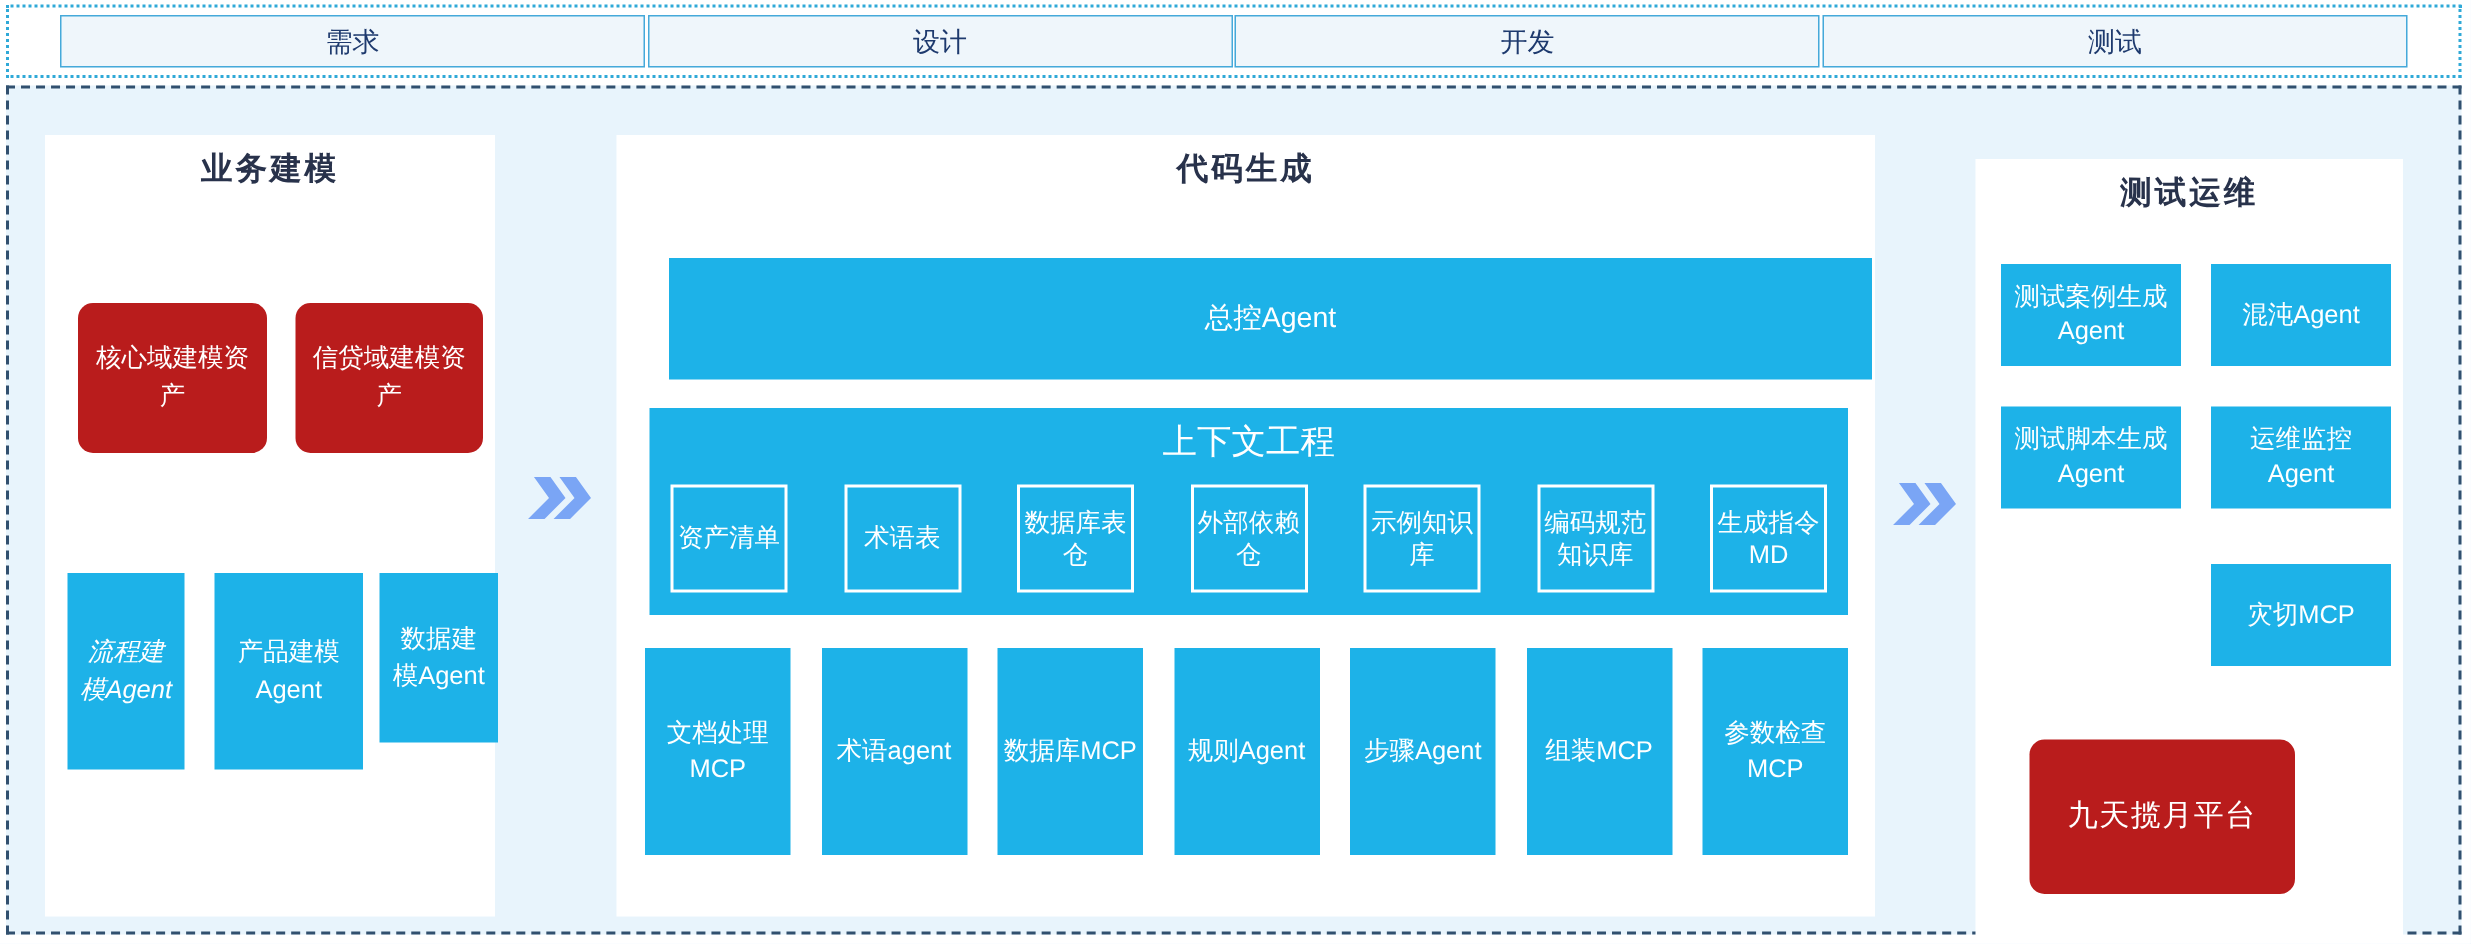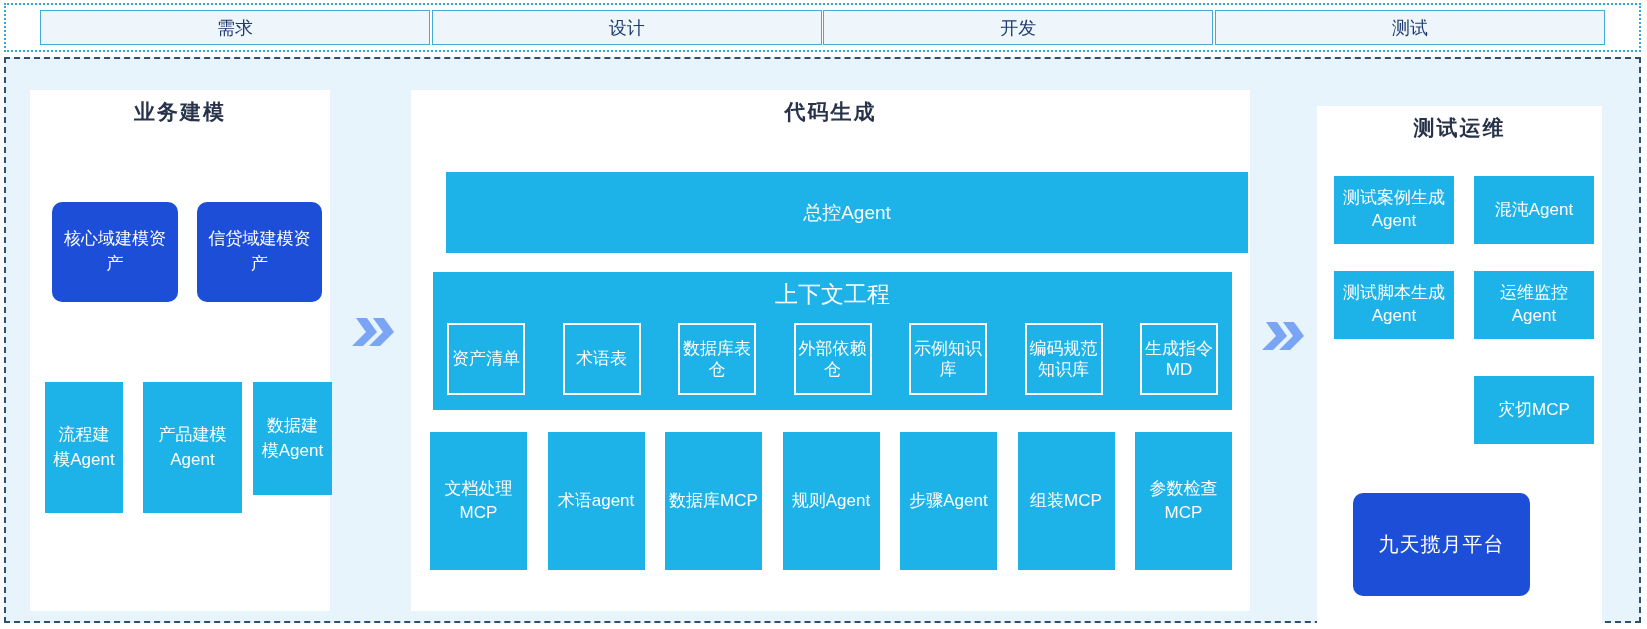--- a/index.html
+++ b/index.html
@@ -30,26 +30,26 @@
   .panel-mid   {left:411px; top:90px;width:839px;height:521px;}
   .panel-right {left:1317px;top:106px;width:285px;height:521px;}
   .panel-title{
     position:absolute;left:0;top:8px;width:100%;text-align:center;
     font-size:21px;font-weight:bold;color:#28324B;letter-spacing:2px;
   }
   .box{
     position:absolute;display:flex;align-items:center;justify-content:center;
     text-align:center;color:#ffffff;line-height:1.45;
   }
-  .navy{background:#1d4ed8;border-radius:10px;}
+  .navy{background:#b91c1c;border-radius:10px;}
   .cyan{background:#1DB2E8;}
   
   .asset-1{left:22px; top:112px;width:126px;height:100px;font-size:17px;padding:0 8px;}
   .asset-2{left:167px;top:112px;width:125px;height:100px;font-size:17px;padding:0 8px;}
-  .agent-1{left:15px; top:292px;width:78px;height:131px;font-size:17px;padding:0 6px;}
+  .agent-1{left:15px; top:292px;width:78px;height:131px;font-size:17px;padding:0 6px;font-style:italic;}
   .agent-2{left:113px;top:292px;width:99px;height:131px;font-size:17px;padding:16px 6px;}
   .agent-3{left:223px;top:292px;width:79px;height:113px;font-size:17px;padding:0 6px;}
   
   .master-bar{left:19px;top:82px;width:802px;height:81px;font-size:19px;margin-left:16px;}
   .context{
     position:absolute;left:22px;top:182px;width:799px;height:138px;
     background:#1DB2E8;
   }
   .context-title{
     position:absolute;left:0;top:7px;width:100%;text-align:center;

